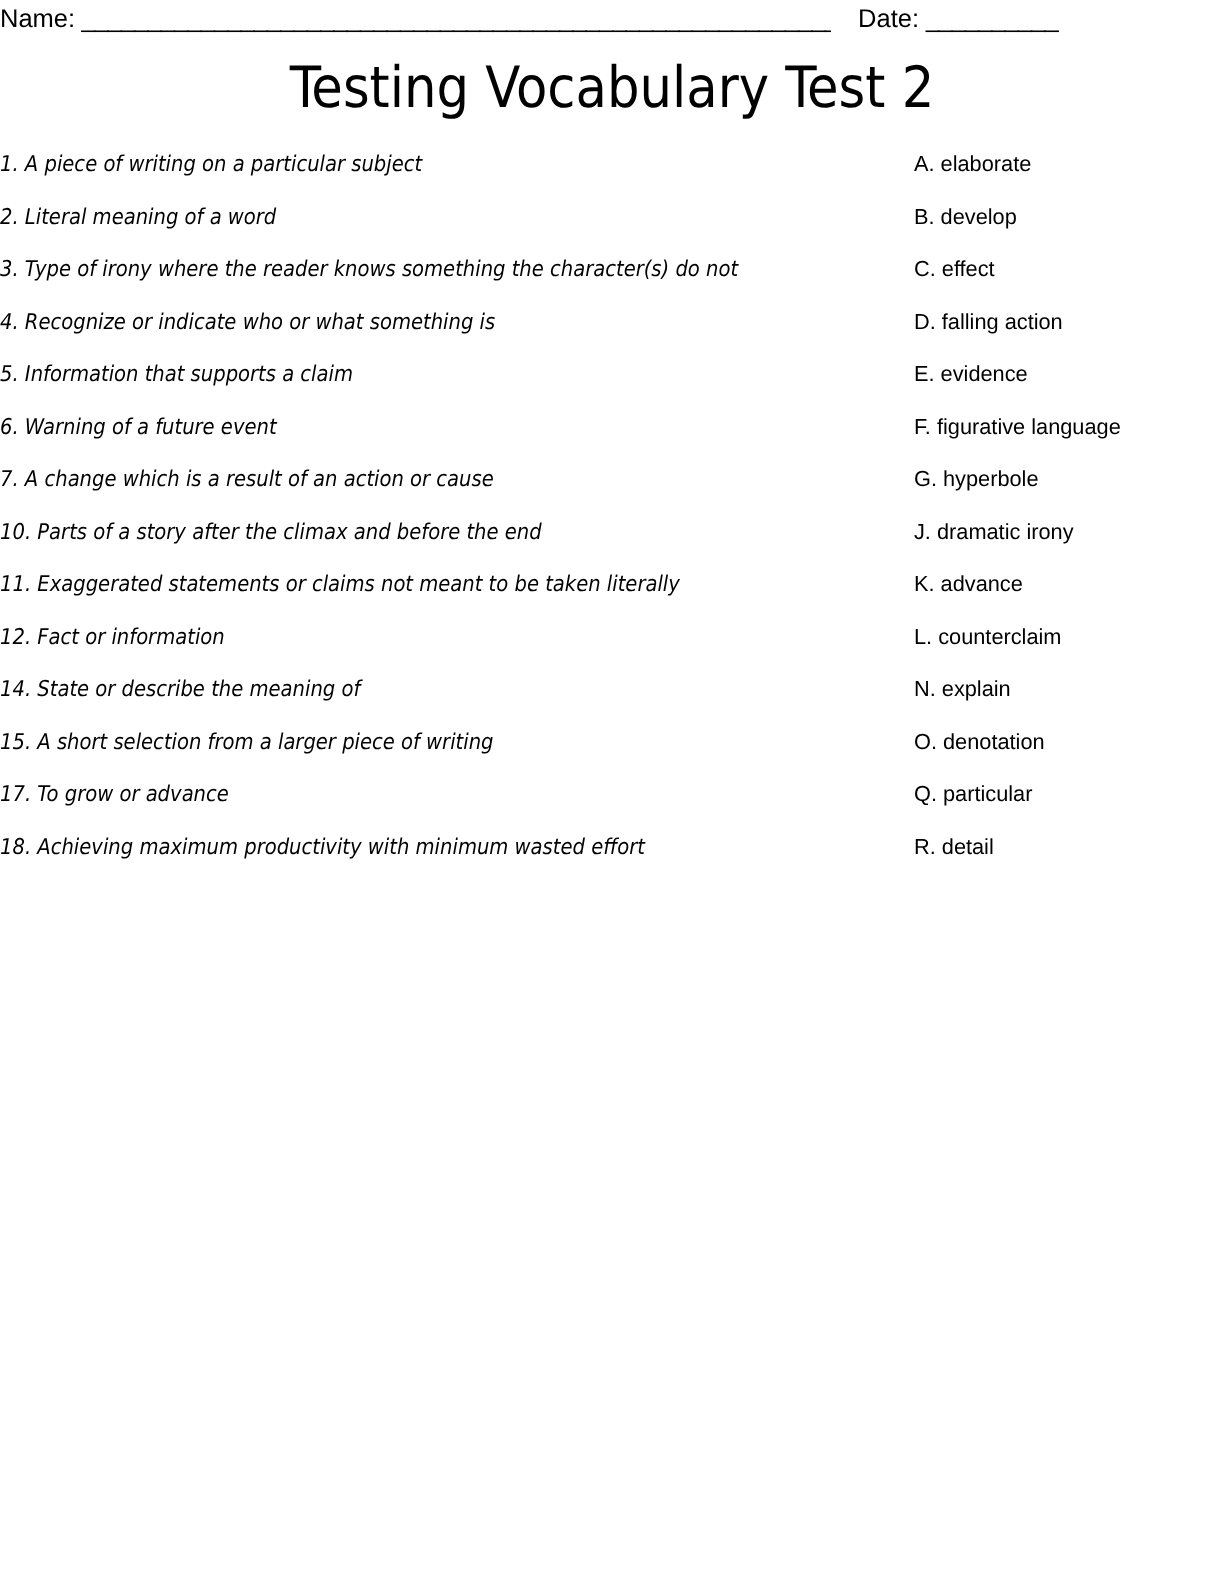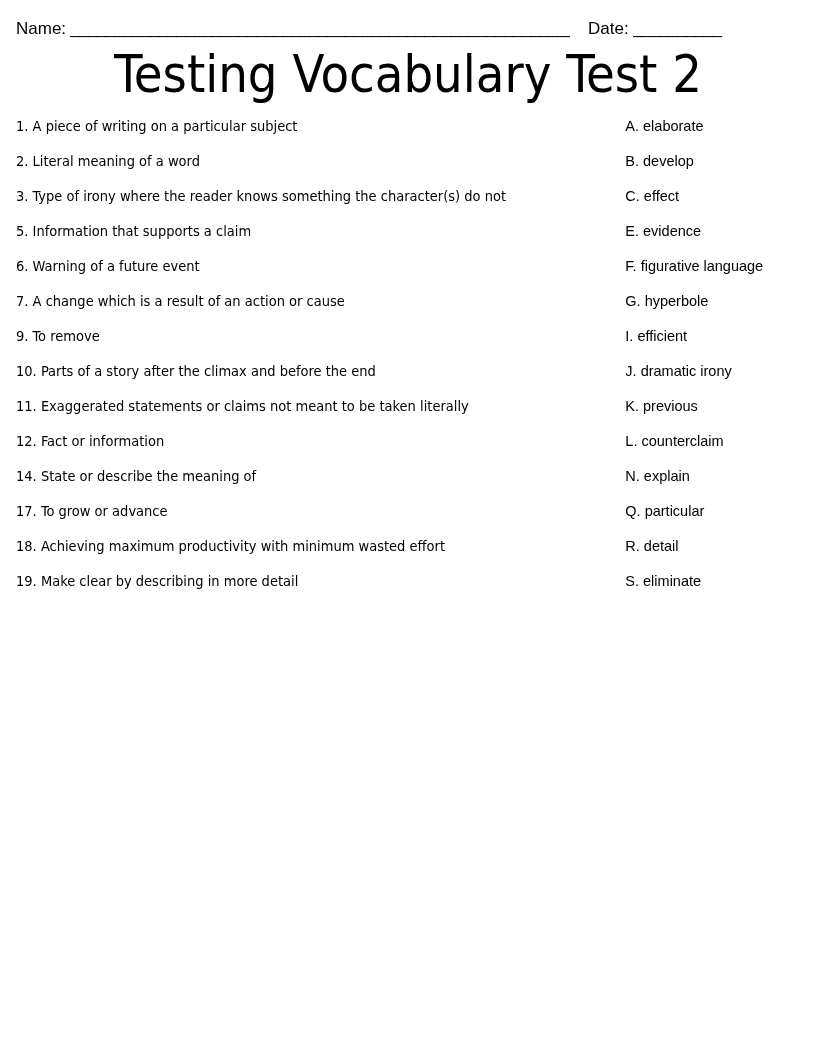--- a/index.html
+++ b/index.html
@@ -15,21 +15,21 @@
     color: #000000;
     font-family: "DejaVu Sans", sans-serif;
     -webkit-font-smoothing: antialiased;
   }
 
   .page {
     position: relative;
     width: 816px;
     height: 1056px;
     box-sizing: border-box;
-    padding: 16px;
+    padding: 0;
   }
 
   
   .header-row {
     display: flex;
     align-items: baseline;
     font-family: "Liberation Sans", sans-serif;
     font-size: 17px;
     line-height: 20px;
     padding-top: 3px;
@@ -56,21 +56,21 @@
     flex: 0 0 auto;
     width: 18px;
   }
 
   
   .title {
     text-align: center;
     font-family: "DejaVu Sans Condensed", "DejaVu Sans", sans-serif;
     font-stretch: condensed;
     font-weight: 300;
-    font-size: 52px;
+    font-size: 38px;
     line-height: 58px;
     letter-spacing: 0px;
     margin: 6px 0 0 0;
     padding: 0;
     white-space: nowrap;
   }
 
   
   .match-table {
     width: 816px;
@@ -82,20 +82,21 @@
     padding: 0 0 17px 0;
     border: 0;
   }
   td.q-cell {
     width: 600px;
     font-family: "DejaVu Sans Condensed", "DejaVu Sans", sans-serif;
     font-stretch: condensed;
     font-size: 14.5px;
     line-height: 18px;
     padding-right: 12px;
+    font-style: italic;
   }
   td.a-cell {
     width: 216px;
     font-family: "Liberation Sans", sans-serif;
     font-size: 14.5px;
     line-height: 18px;
     padding-left: 59px;
     white-space: nowrap;
   }
 </style>
@@ -122,59 +123,59 @@
       </tr>
       <tr>
         <td class="q-cell">2. Literal meaning of a word</td>
         <td class="a-cell">B. develop</td>
       </tr>
       <tr>
         <td class="q-cell">3. Type of irony where the reader knows something the character(s) do not</td>
         <td class="a-cell">C. effect</td>
       </tr>
       <tr>
+        <td class="q-cell">4. Recognize or indicate who or what something is</td>
+        <td class="a-cell">D. falling action</td>
+      </tr>
+      <tr>
         <td class="q-cell">5. Information that supports a claim</td>
         <td class="a-cell">E. evidence</td>
       </tr>
       <tr>
         <td class="q-cell">6. Warning of a future event</td>
         <td class="a-cell">F. figurative language</td>
       </tr>
       <tr>
         <td class="q-cell">7. A change which is a result of an action or cause</td>
         <td class="a-cell">G. hyperbole</td>
       </tr>
       <tr>
-        <td class="q-cell">9. To remove</td>
-        <td class="a-cell">I. efficient</td>
-      </tr>
-      <tr>
         <td class="q-cell">10. Parts of a story after the climax and before the end</td>
         <td class="a-cell">J. dramatic irony</td>
       </tr>
       <tr>
         <td class="q-cell">11. Exaggerated statements or claims not meant to be taken literally</td>
-        <td class="a-cell">K. previous</td>
+        <td class="a-cell">K. advance</td>
       </tr>
       <tr>
         <td class="q-cell">12. Fact or information</td>
         <td class="a-cell">L. counterclaim</td>
       </tr>
       <tr>
         <td class="q-cell">14. State or describe the meaning of</td>
         <td class="a-cell">N. explain</td>
       </tr>
       <tr>
+        <td class="q-cell">15. A short selection from a larger piece of writing</td>
+        <td class="a-cell">O. denotation</td>
+      </tr>
+      <tr>
         <td class="q-cell">17. To grow or advance</td>
         <td class="a-cell">Q. particular</td>
       </tr>
       <tr>
         <td class="q-cell">18. Achieving maximum productivity with minimum wasted effort</td>
         <td class="a-cell">R. detail</td>
       </tr>
-      <tr>
-        <td class="q-cell">19. Make clear by describing in more detail</td>
-        <td class="a-cell">S. eliminate</td>
-      </tr>
     </tbody>
   </table>
 
 </div>
 
 </body></html>

